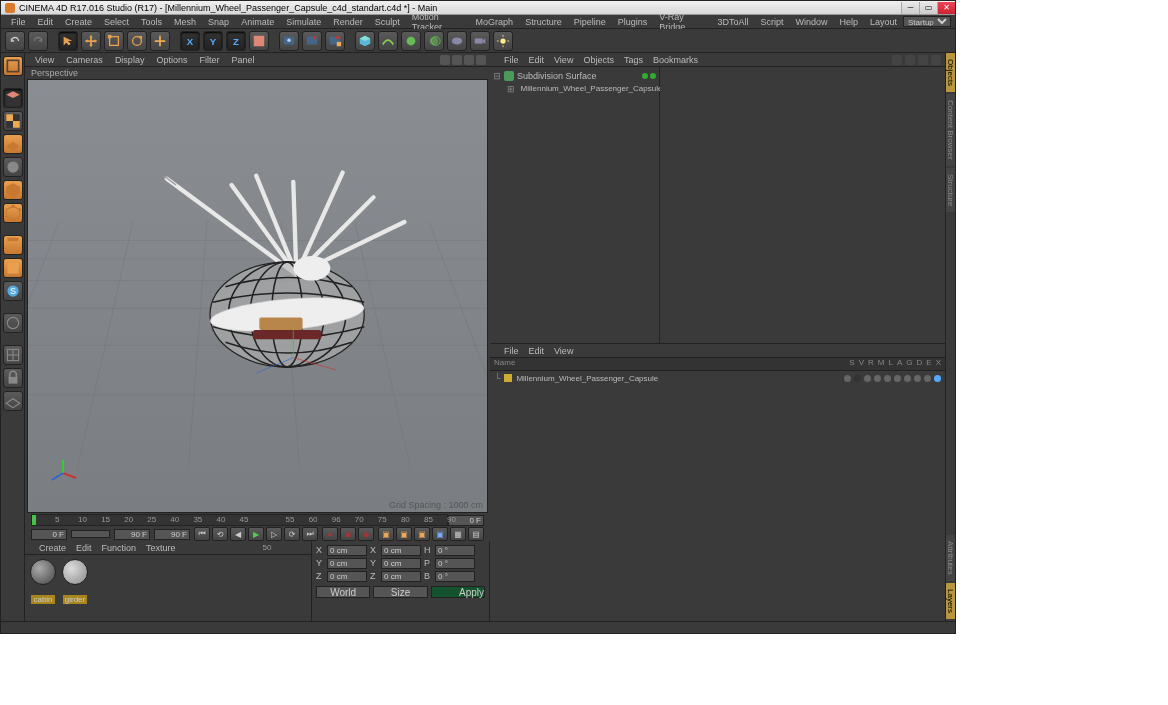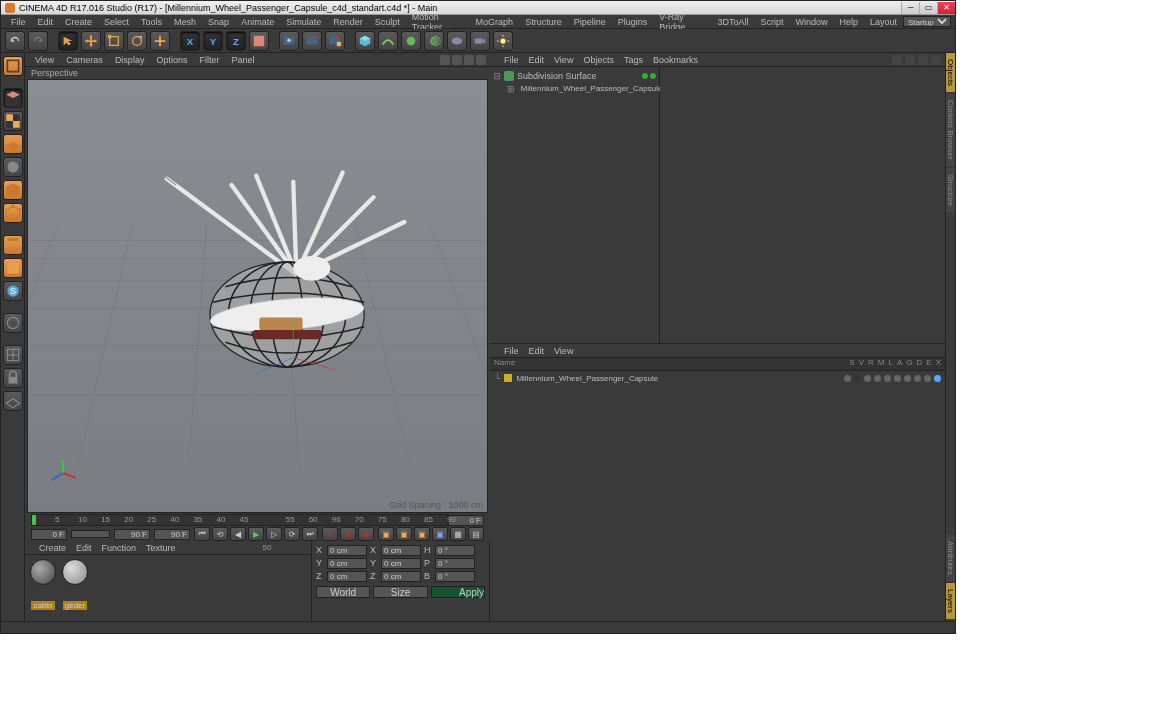--- a/index.html
+++ b/index.html
@@ -60,21 +60,21 @@
 .pbtn.rec { color: #a33; }
 .pbtn.green { color: #5c5; }
 
 
 .bottom-area { height: 80px; display: flex; background: #3a3a3a; }
 .mat-panel { flex: 1; border-right: 1px solid #222; }
 .panel-menu { height: 14px; display: flex; align-items: center; font-size: 9px; color: #bbb; padding-left: 14px; gap: 10px; border-bottom: 1px solid #222;}
 .mats { display: flex; gap: 4px; padding: 4px; }
 .mat { width: 28px; display: flex; flex-direction: column; align-items: center; }
 .mat .ball { width: 26px; height: 26px; border-radius: 50%; background: radial-gradient(circle at 35% 35%, #aaa, #444); border: 1px solid #222; }
-.mat .lbl { font-size: 8px; color: #ccc; background: #a8861e; padding: 0 2px; margin-top: 16px; }
+.mat .lbl { font-size: 8px; color: #ccc; background: #a8861e; padding: 0 2px; margin-top: 10px; }
 
 .coord-panel { width: 178px; border-right: 1px solid #222; padding: 4px; }
 .coord-row { display: flex; gap: 3px; margin-bottom: 2px; }
 .coord-row label { font-size: 9px; color: #bbb; width: 8px; }
 .cfield { width: 40px; height: 11px; background: #555; border: 1px solid #222; font-size: 8px; color: #ccc; padding-left: 2px; }
 .coord-bottom { display: flex; gap: 3px; margin-top: 4px;}
 .csel { flex:1; height: 12px; background: #555; border: 1px solid #222; font-size: 10px; color: #ccc; text-align:center; }
 .csel.apply { background: #14532d; text-align: right; }
 .right-top { flex: 1.05; display: flex; flex-direction: column; border-bottom: 1px solid #222; }
 .right-bot { flex: 1; display: flex; flex-direction: column; }

